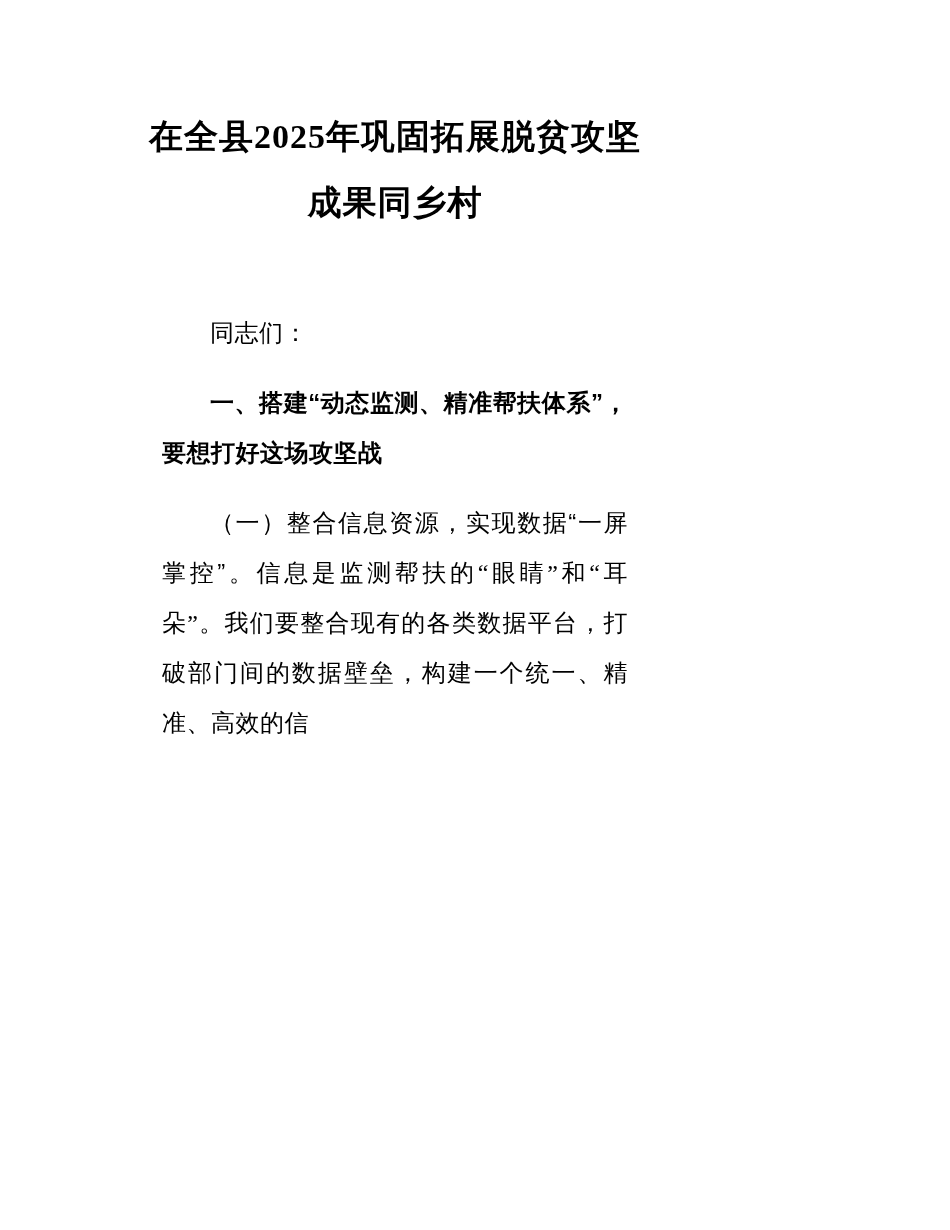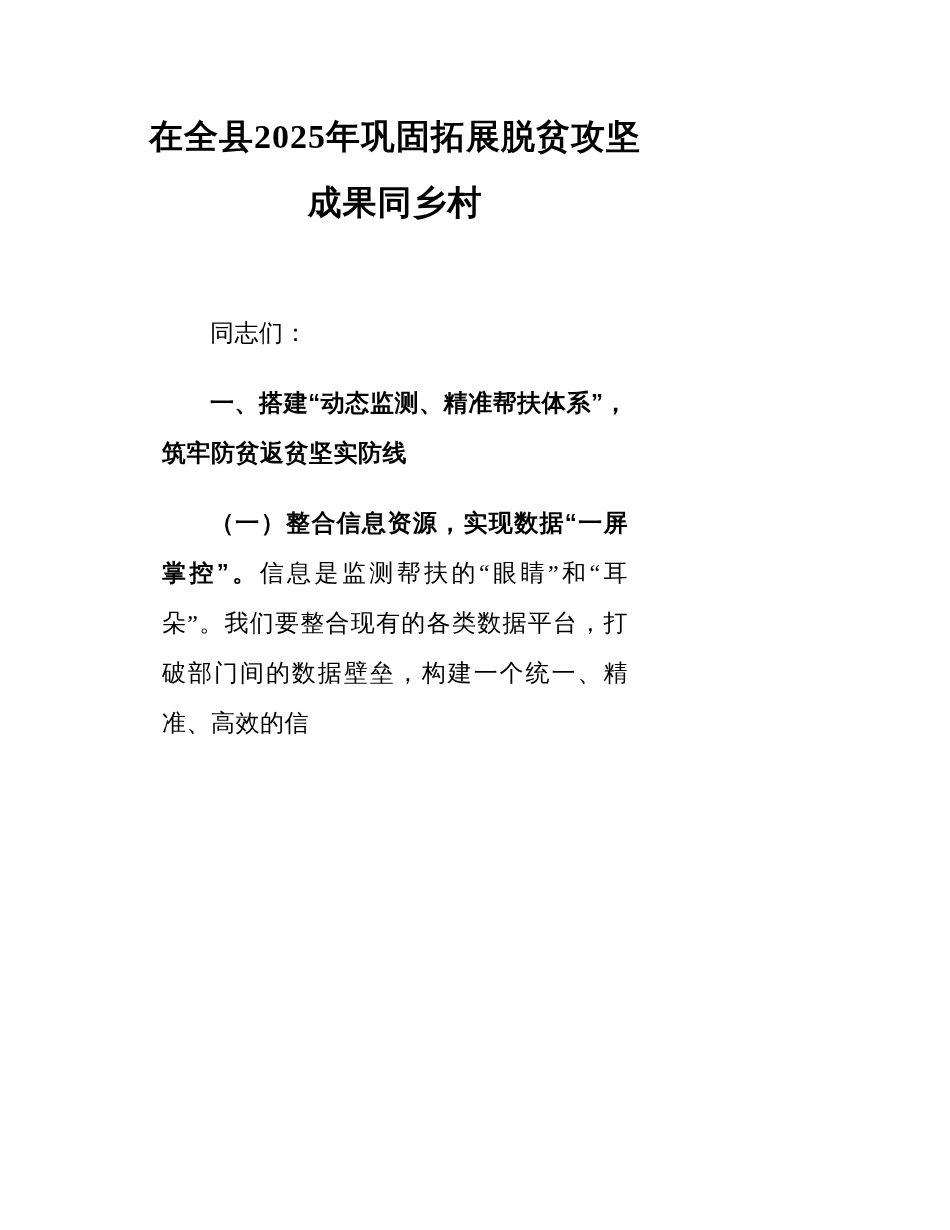--- a/index.html
+++ b/index.html
@@ -38,37 +38,37 @@
     text-indent: 2em;
   }
   .doc-body p.para {
     margin-top: 20px;
   }
   .section-heading {
     font-weight: bold;
     font-family: "Liberation Sans", sans-serif;
   }
   .lead-bold {
-    font-weight: bold;
+    font-weight: normal;
     font-family: "Liberation Sans", sans-serif;
   }
 </style>
 </head>
 <body>
 
 <div class="page">
 
   <div class="doc-title">
     <div>在全县2025年巩固拓展脱贫攻坚成果同乡村</div>
   </div>
 
   <div class="doc-body">
 
     <p>同志们：</p>
 
 
-    <p class="para section-heading">一、搭建“动态监测、精准帮扶体系”，筑牢防贫返贫坚实防线</p>
+    <p class="para section-heading">一、搭建“动态监测、精准帮扶体系”，要想打好这场攻坚战</p>
 
     <p class="para"><span class="lead-bold">（一）整合信息资源，实现数据“一屏掌控”。</span><span>信息是监测帮扶的“眼睛”和“耳朵”。我们要整合现有的各类数据平台，打破部门间的数据壁垒，构建一个统一、精准、高效的信</span></p>
 
   </div>
 
 </div>
 
 </body></html>

